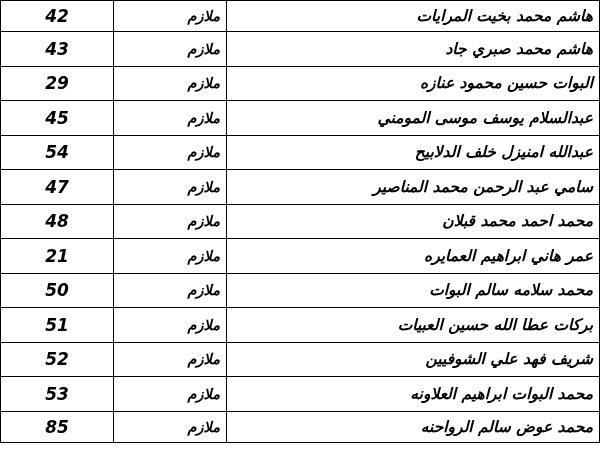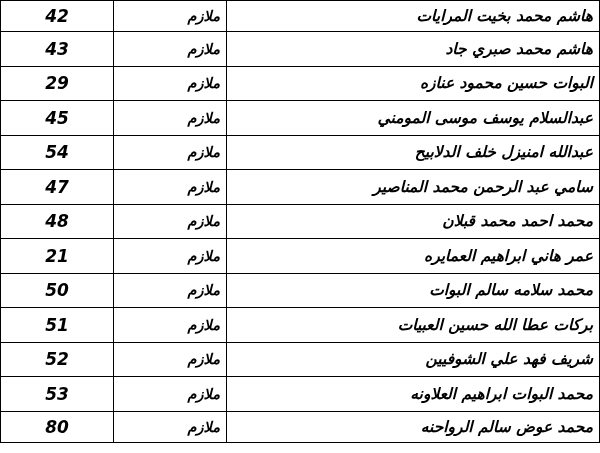--- a/index.html
+++ b/index.html
@@ -124,17 +124,17 @@
         <td class="c-num">52</td>
       </tr>
       <tr>
         <td class="c-name">محمد البوات ابراهيم العلاونه</td>
         <td class="c-rank">ملازم</td>
         <td class="c-num">53</td>
       </tr>
       <tr class="last">
         <td class="c-name">محمد عوض سالم الرواحنه</td>
         <td class="c-rank">ملازم</td>
-        <td class="c-num">80</td>
+        <td class="c-num">85</td>
       </tr>
     </tbody>
   </table>
 </div>
 
 </body></html>

